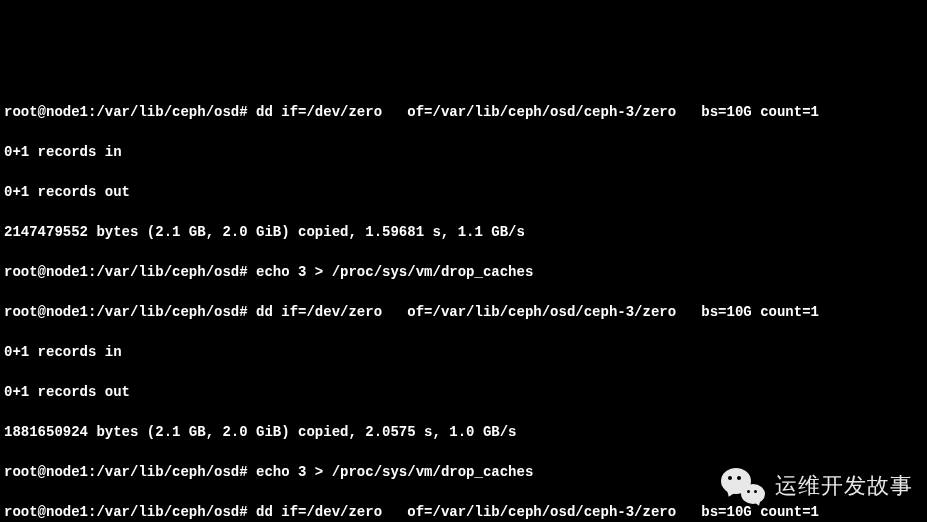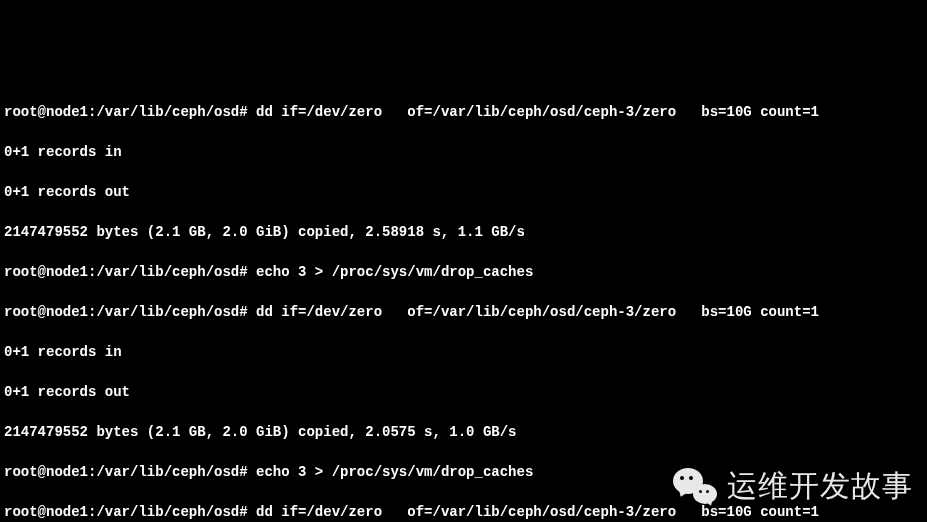--- a/index.html
+++ b/index.html
@@ -21,21 +21,21 @@
   .line { display: block; font-weight: bold; }
   .watermark {
     position: absolute;
     bottom: 18px;
     right: 14px;
     display: flex;
     align-items: center;
     gap: 10px;
     color: #e8e8e8;
     font-family: "Microsoft YaHei", "PingFang SC", sans-serif;
-    font-size: 30px;
+    font-size: 22px;
     letter-spacing: 1px;
     pointer-events: none;
   }
   .wechat-icon {
     width: 44px;
     height: 36px;
     position: relative;
   }
   .bubble-big {
     position: absolute;
@@ -79,26 +79,26 @@
 </style>
 </head>
 <body>
 
 
 
 <div class="terminal">
 <span class="line"><span>root@node1:/var/lib/ceph/osd#</span> <span>dd if=/dev/zero   of=/var/lib/ceph/osd/ceph-3/zero   bs=10G count=1</span></span>
 <span class="line">0+1 records in</span>
 <span class="line">0+1 records out</span>
-<span class="line">2147479552 bytes (2.1 GB, 2.0 GiB) copied, 2.58918 s, 1.1 GB/s</span>
+<span class="line">2147479552 bytes (2.1 GB, 2.0 GiB) copied, 1.59681 s, 1.1 GB/s</span>
 <span class="line"><span>root@node1:/var/lib/ceph/osd#</span> <span>echo 3 &gt; /proc/sys/vm/drop_caches</span></span>
 <span class="line"><span>root@node1:/var/lib/ceph/osd#</span> <span>dd if=/dev/zero   of=/var/lib/ceph/osd/ceph-3/zero   bs=10G count=1</span></span>
 <span class="line">0+1 records in</span>
 <span class="line">0+1 records out</span>
-<span class="line">2147479552 bytes (2.1 GB, 2.0 GiB) copied, 2.0575 s, 1.0 GB/s</span>
+<span class="line">1881650924 bytes (2.1 GB, 2.0 GiB) copied, 2.0575 s, 1.0 GB/s</span>
 <span class="line"><span>root@node1:/var/lib/ceph/osd#</span> <span>echo 3 &gt; /proc/sys/vm/drop_caches</span></span>
 <span class="line"><span>root@node1:/var/lib/ceph/osd#</span> <span>dd if=/dev/zero   of=/var/lib/ceph/osd/ceph-3/zero   bs=10G count=1</span></span>
 
 
 
 
 
 
 
 

